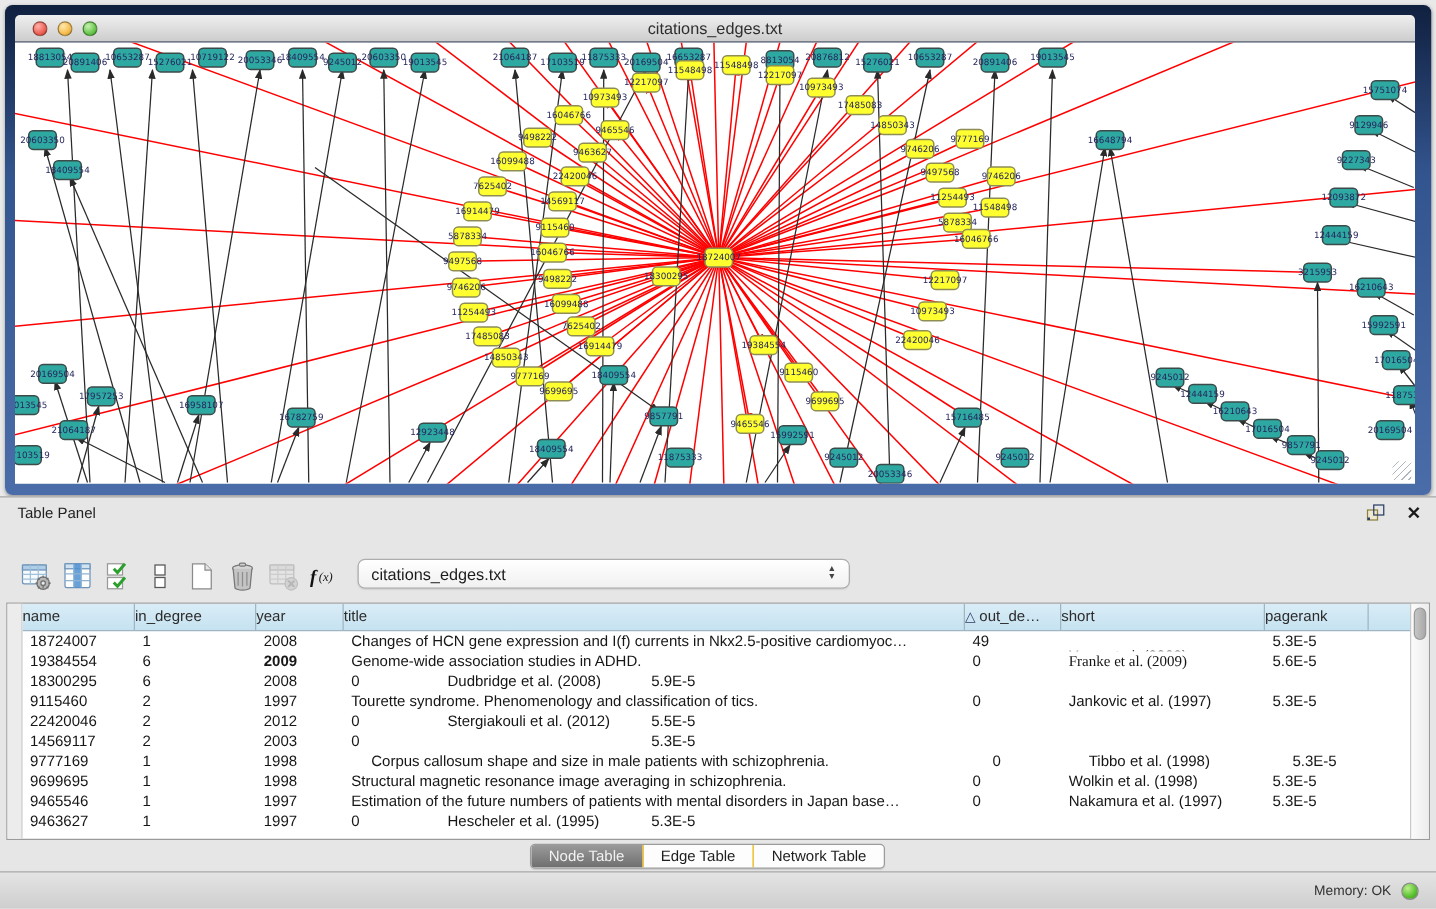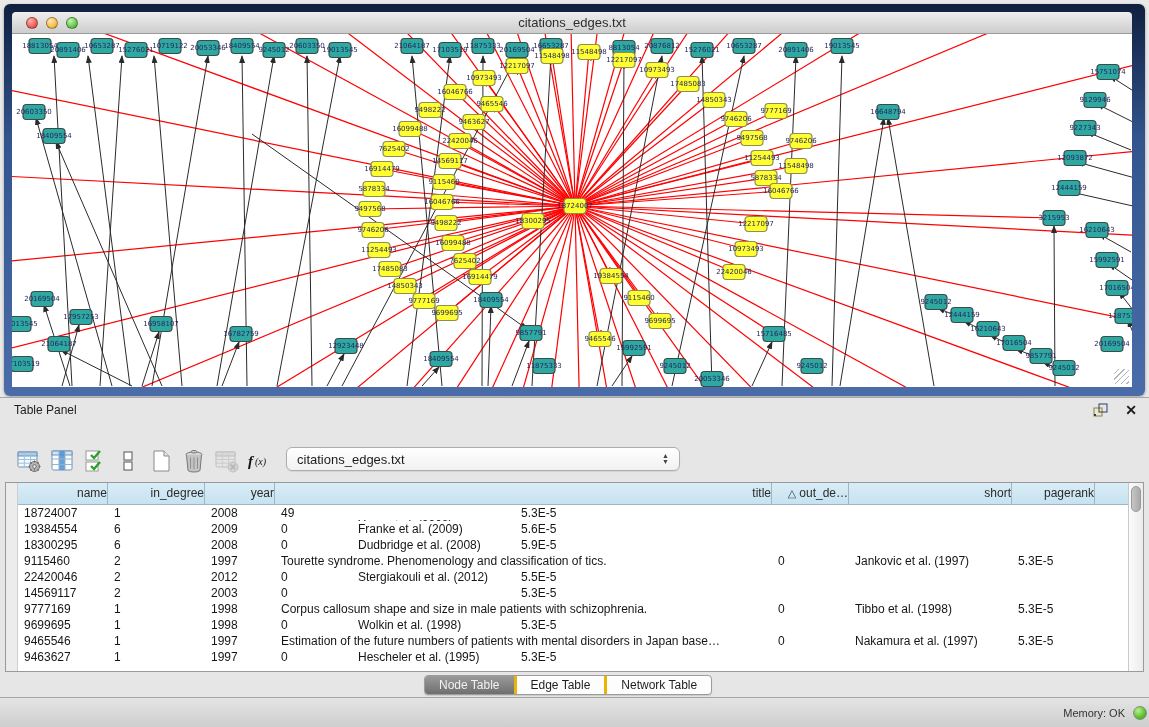--- a/index.html
+++ b/index.html
@@ -38,40 +38,40 @@
     border:1px solid #adadad; border-radius:6px; display:flex; align-items:center; padding:0 10px;
     font-size:13px; color:#1c1c1c; box-shadow:0 1px 1px rgba(0,0,0,.08); }
   .combo .arrows{ margin-left:auto; display:flex; flex-direction:column; align-items:center; line-height:6px; font-size:7px; color:#444; }
 
   .table-wrap{ position:absolute; left:5px; top:84px; width:1139px; height:190px;
     background:#fff; border:1px solid #9a9a9a; display:flex; }
   .gutter{ width:12px; background:#ececec; border-right:1px solid #cfcfcf; }
   .grid{ flex:1; overflow:hidden; }
   .thead{ display:flex; height:22px; background:linear-gradient(#d9edf7,#c6e2f0);
     border-bottom:1px solid #9fb6c2; }
-  .th{ font-size:12px; color:#2b2b2b; text-align:right; line-height:21px;
+  .th{ font-size:12px; color:#2b2b2b; text-align:left; line-height:21px;
     border-right:1px solid #9fb6c2; overflow:hidden; white-space:nowrap; }
   .th .sort{ color:#2c3e66; margin-right:3px; font-size:11px; }
   .tr{ display:flex; height:16px; line-height:16px; font-size:12px; color:#161616; }
   .td{ padding:0 4px 0 6px; overflow:hidden; white-space:nowrap; }
   .vscroll{ width:15px; border-left:1px solid #c9c9c9; background:linear-gradient(90deg,#fbfbfb,#ececec); position:relative; }
   .vthumb{ position:absolute; left:2px; top:3px; width:10px; height:26px; border-radius:6px;
     background:linear-gradient(90deg,#c6c6c6,#a9a9a9); border:1px solid #9a9a9a; }
 
   .tabs{ position:absolute; left:424px; top:277px; height:20px; display:inline-flex;
     border:1px solid #9c9c9c; border-radius:4px; overflow:hidden; background:#fdfdfd;
     box-shadow:0 1px 1px rgba(0,0,0,.12); }
   .tab{ padding:0 14px; font-size:12px; line-height:19px; color:#1e1e1e; background:transparent; }
-  .tab + .tab{ border-left:3px solid #eab308; }
+  .tab + .tab{ border-left:1px solid #eab308; }
   .tab.sel{ background:linear-gradient(#9a9a9a,#6f6f6f); color:#f2f2f2; }
 
   
   .statusbar{ position:absolute; left:0; bottom:0; width:1149px; height:30px;
     background:linear-gradient(#e4e4e4,#cecece); border-top:1px solid #a6a6a6;
-    display:flex; align-items:center; justify-content:flex-end; padding-right:2px; }
+    display:flex; align-items:center; justify-content:flex-end; padding-right:14px; }
   .mem-label{ font-size:11px; color:#333; margin-right:8px; }
   .mem-dot{ width:14px; height:14px; border-radius:50%; border:1px solid #8a8a8a;
     background:radial-gradient(circle at 35% 30%, #bdf08c, #57c02e 60%, #3a9a18); }
 </style>
 </head>
 <body>
 
 <div class="net-window">
   <div class="titlebar">
     <span class="tl red"></span>
@@ -753,30 +753,32 @@
           <div class="th" style="width: 497px;">title</div>
           <div class="th" style="width: 77px;"><span class="sort">△</span>out_de…</div>
           <div class="th" style="width: 163px;">short</div>
           <div class="th" style="width: 83px;">pagerank</div>
         </div>
       <div id="tbody">
           <div class="tr">
             <div class="td" style="width: 90px;">18724007</div>
             <div class="td" style="width: 97px;">1</div>
             <div class="td" style="width: 70px;">2008</div>
+            <div class="td" style="width: 497px;">Changes of HCN gene expression and I(f) currents in Nkx2.5-positive cardiomyoc…</div>
             <div class="td" style="width: 77px;">49</div>
             <div class="td" style="width: 163px; margin-top: 12px;">Yano et al. (2008)</div>
             <div class="td" style="width: 83px;">5.3E-5</div>
           </div>
           <div class="tr">
             <div class="td" style="width: 90px;">19384554</div>
             <div class="td" style="width: 97px;">6</div>
-            <div class="td" style="width: 70px;">2009</div>
+            <div class="td" style="width: 70px; font-weight: bold;">2009</div>
+            <div class="td" style="width: 497px;">Genome-wide association studies in ADHD.</div>
             <div class="td" style="width: 77px;">0</div>
-            <div class="td" style="width: 163px;">Franke et al. (2009)</div>
+            <div class="td" style="width: 163px; font-family: Liberation Serif, serif;">Franke et al. (2009)</div>
             <div class="td" style="width: 83px;">5.6E-5</div>
           </div>
           <div class="tr">
             <div class="td" style="width: 90px;">18300295</div>
             <div class="td" style="width: 97px;">6</div>
             <div class="td" style="width: 70px;">2008</div>
             <div class="td" style="width: 77px;">0</div>
             <div class="td" style="width: 163px;">Dudbridge et al. (2008)</div>
             <div class="td" style="width: 83px;">5.9E-5</div>
           </div>
@@ -802,29 +804,30 @@
             <div class="td" style="width: 97px;">2</div>
             <div class="td" style="width: 70px;">2003</div>
             <div class="td" style="width: 77px;">0</div>
             <div class="td" style="width: 163px; margin-top: 24px;">de Silva et al. (2003)</div>
             <div class="td" style="width: 83px;">5.3E-5</div>
           </div>
           <div class="tr">
             <div class="td" style="width: 90px;">9777169</div>
             <div class="td" style="width: 97px;">1</div>
             <div class="td" style="width: 70px;">1998</div>
-            <div class="td" style="width: 497px;">Corpus callosum shape and size in male patients with schizophrenia.</div>
+            <div class="td" style="width: 497px; margin-left: 16px;">Corpus callosum shape and size in male patients with schizophrenia.</div>
             <div class="td" style="width: 77px;">0</div>
             <div class="td" style="width: 163px;">Tibbo et al. (1998)</div>
             <div class="td" style="width: 83px;">5.3E-5</div>
           </div>
           <div class="tr">
             <div class="td" style="width: 90px;">9699695</div>
             <div class="td" style="width: 97px;">1</div>
             <div class="td" style="width: 70px;">1998</div>
+            <div class="td" style="width: 497px;">Structural magnetic resonance image averaging in schizophrenia.</div>
             <div class="td" style="width: 77px;">0</div>
             <div class="td" style="width: 163px;">Wolkin et al. (1998)</div>
             <div class="td" style="width: 83px;">5.3E-5</div>
           </div>
           <div class="tr">
             <div class="td" style="width: 90px;">9465546</div>
             <div class="td" style="width: 97px;">1</div>
             <div class="td" style="width: 70px;">1997</div>
             <div class="td" style="width: 497px;">Estimation of the future numbers of patients with mental disorders in Japan base…</div>
             <div class="td" style="width: 77px;">0</div>

